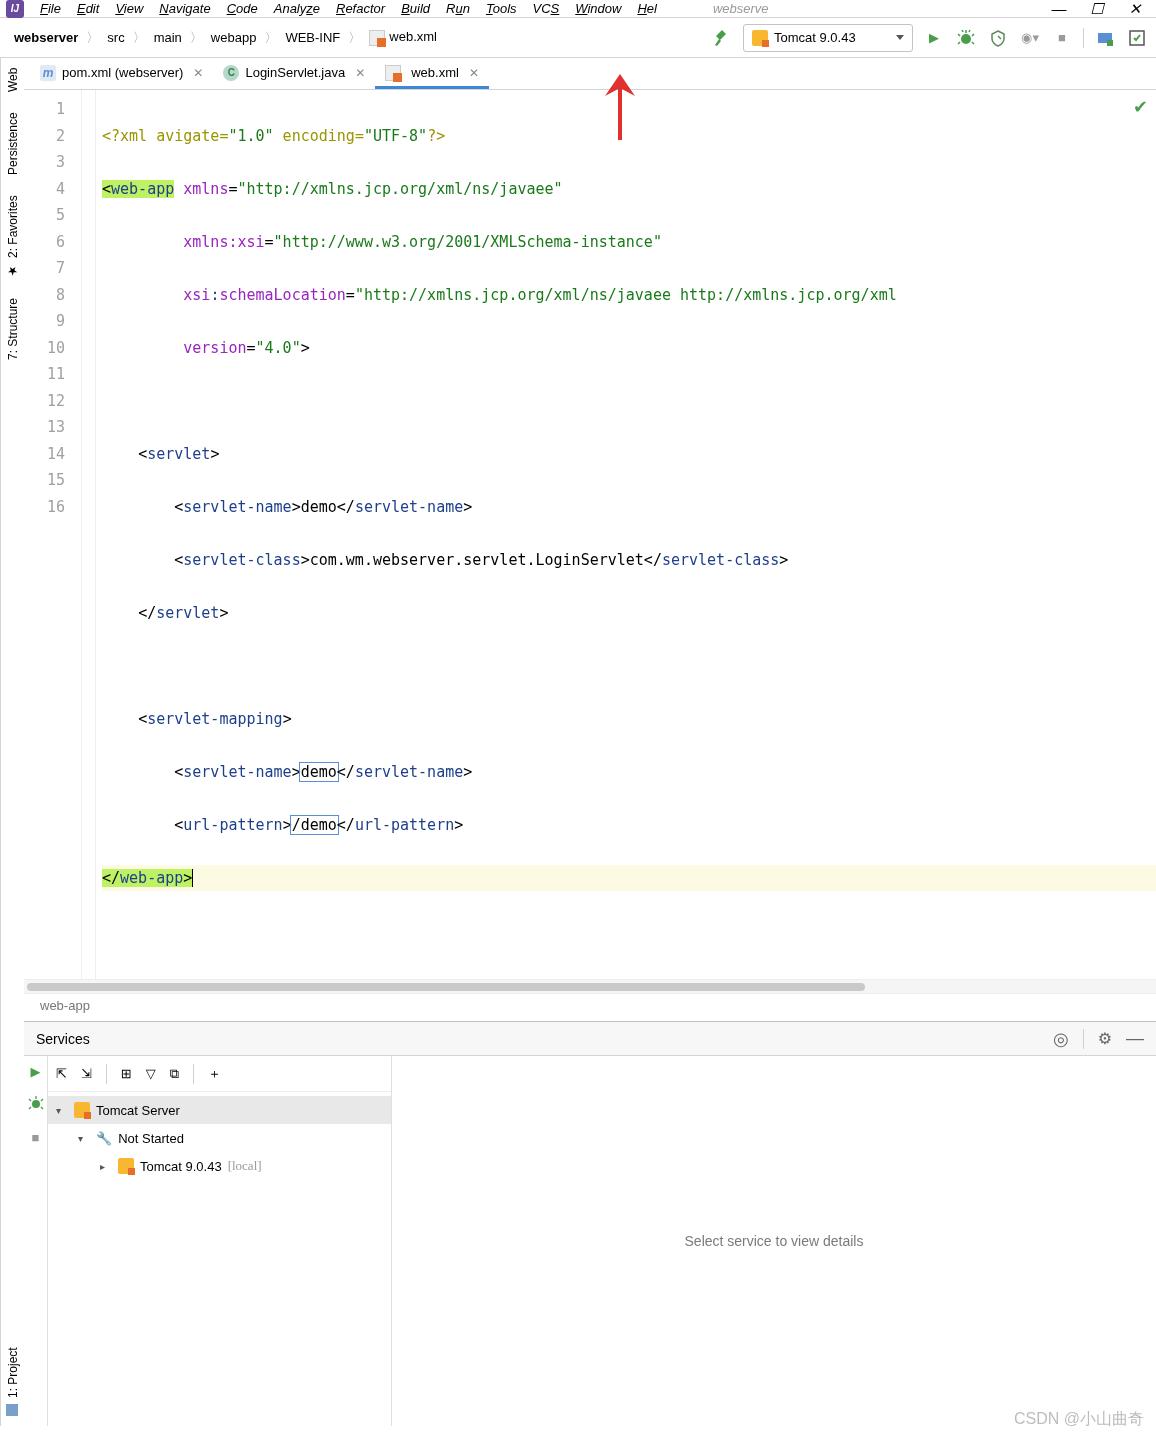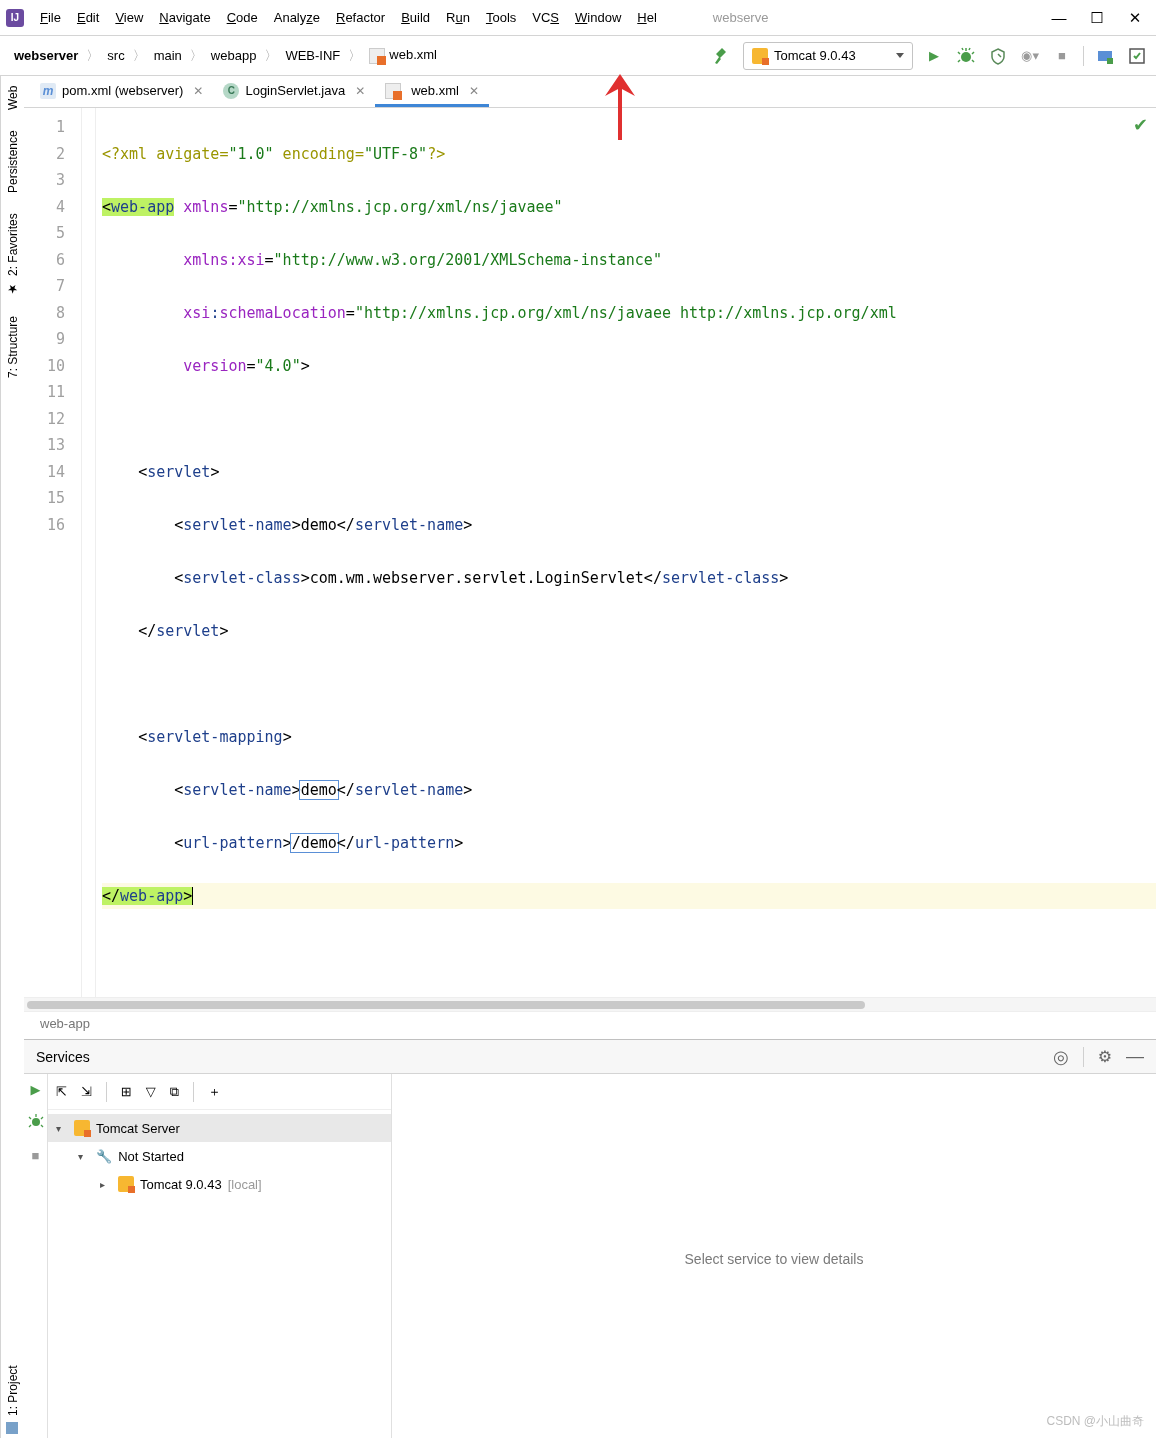--- a/index.html
+++ b/index.html
@@ -1,17 +1,17 @@
 <!DOCTYPE html>
 <html><head>
 <meta charset="utf-8">
 <style>
   * { box-sizing: border-box; margin: 0; padding: 0; }
   body { font-family: "Segoe UI", Arial, sans-serif; font-size: 13px; background: #fff; color: #000; overflow: hidden; width: 1156px; height: 1438px; position: relative; }
-  .menubar { display: flex; align-items: center; height: 36px; padding: 0 6px; border-bottom: 1px solid #d4d4d4; }
+  .menubar { display: flex; align-items: center; height: 18px; padding: 0 6px; border-bottom: 1px solid #d4d4d4; font-style: italic; }
   .app-icon { width: 18px; height: 18px; background: #6b4ba0; border-radius: 3px; margin-right: 8px; display:inline-flex; align-items:center; justify-content:center; color:#fff; font-size:10px; font-weight:bold;}
   .menu-item { padding: 4px 8px; cursor: default; }
   .menu-item u { text-decoration: underline; }
   .menu-item.dim { color:#9a9a9a;margin-left:40px; }
   .win-ctrl { margin-left:auto; display:flex; gap:20px; padding-right:6px;}
   .win-btn { width:18px; height:18px; display:flex; align-items:center; justify-content:center; font-size:15px; }
   .navbar { display:flex; align-items:center; height:40px; padding:0 8px; border-bottom:1px solid #d4d4d4; }
   .crumb { padding:2px 6px; }
   .crumb.bold { font-weight:bold; }
   .chev { color:#a0a0a0; padding:0 2px; }
@@ -58,26 +58,26 @@
   .svc-gutter { width:24px; border-right:1px solid #e0e0e0; display:flex; flex-direction:column; align-items:center; padding-top:8px; gap:16px;}
   .svc-left { width:344px; border-right:1px solid #e0e0e0; }
   .svc-toolbar { display:flex; align-items:center; height:36px; padding:0 8px; gap:14px; border-bottom:1px solid #eee;}
   .svc-tree { padding:4px 0;}
   .tree-row { display:flex; align-items:center; height:28px; padding-left:8px; gap:6px;}
   .tree-row.sel { background:#e8e8e8;}
   .indent1{padding-left:30px;} .indent2{padding-left:52px;}
   .expander{width:12px;color:#555;font-size:10px;}
   .wrench{color:#666;}
   .svc-right { flex:1; display:flex; align-items:center; justify-content:center; color:#7a7a7a; font-size:14px;}
-  .watermark { position:absolute; bottom:8px; right:12px; color:#bdbdbd; font-size:12px;}
+  .watermark { position:absolute; bottom:8px; right:12px; color:#bdbdbd; font-size:16px;}
   .arrow-annot { position:absolute; top:72px; left:595px; pointer-events:none;}
   .arrow-annot svg { width:50px; height:68px;}
   .sep { width:1px; height:20px; background:#d0d0d0;}
   .red-dot{display:inline-block;width:5px;height:5px;background:#d04545;border-radius:50%;margin-left:250px;}
-  .localtag{color:#9a9a9a;}
+  .localtag{color:#9a9a9a;font-family:Liberation Serif, serif;}
 </style>
 </head>
 <body>
 
 <div class="menubar">
   <span class="app-icon">IJ</span>
   <span class="menu-item"><u>F</u>ile</span>
   <span class="menu-item"><u>E</u>dit</span>
   <span class="menu-item"><u>V</u>iew</span>
   <span class="menu-item"><u>N</u>avigate</span>

